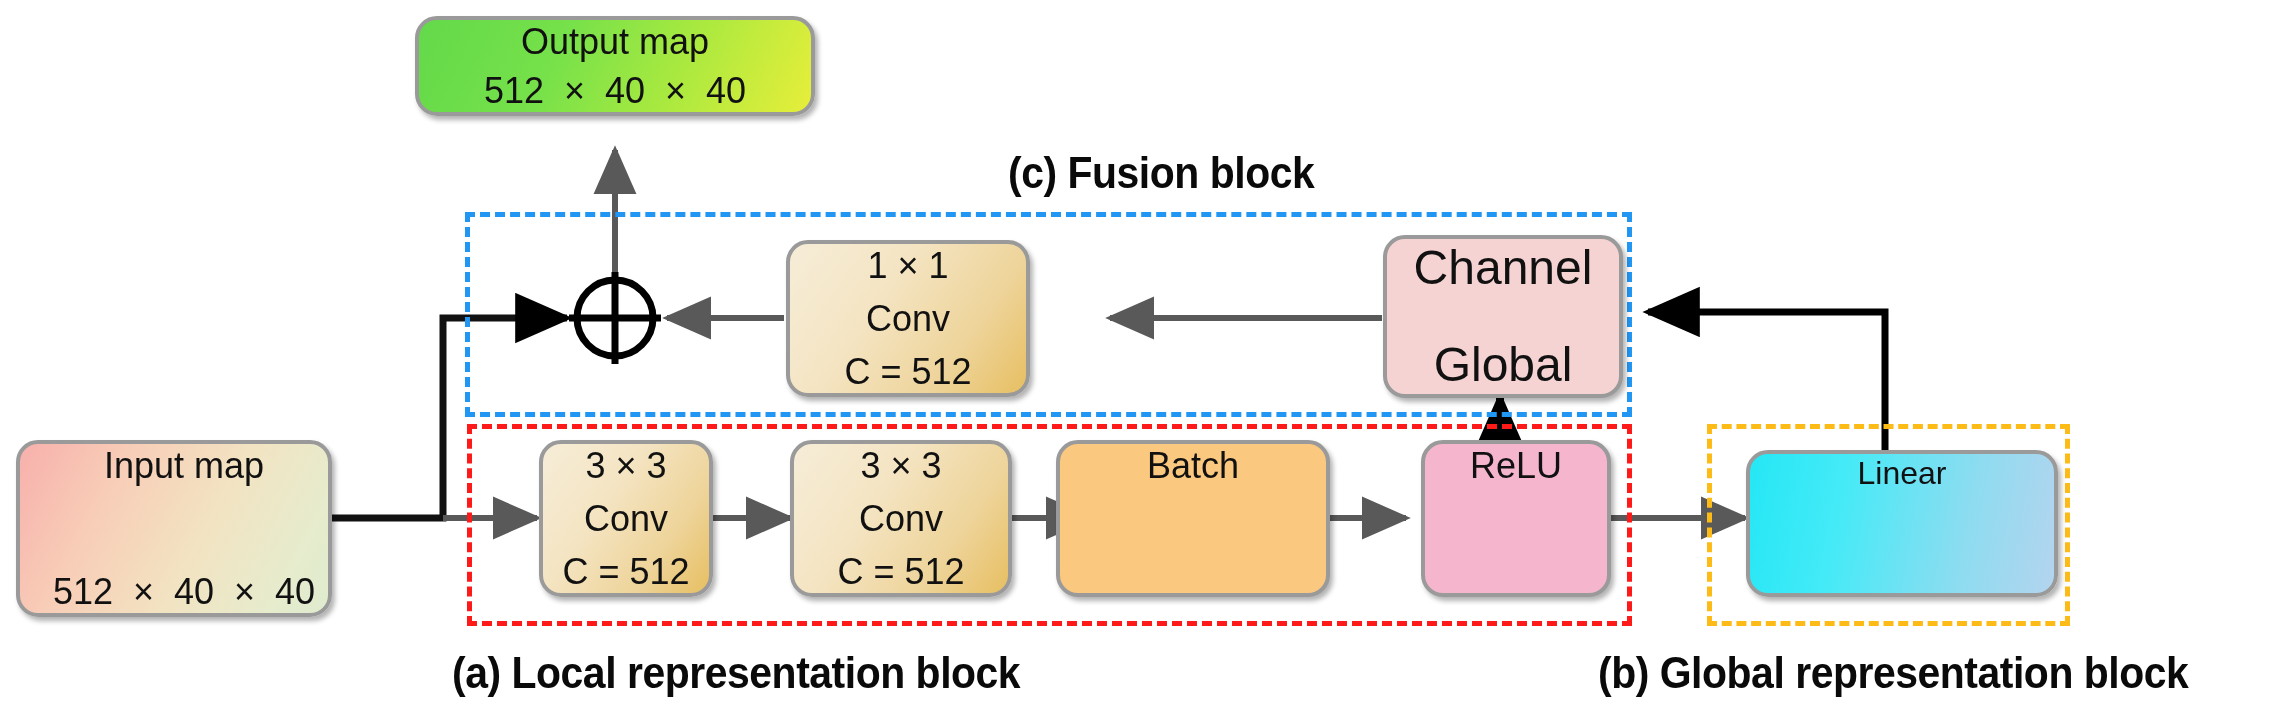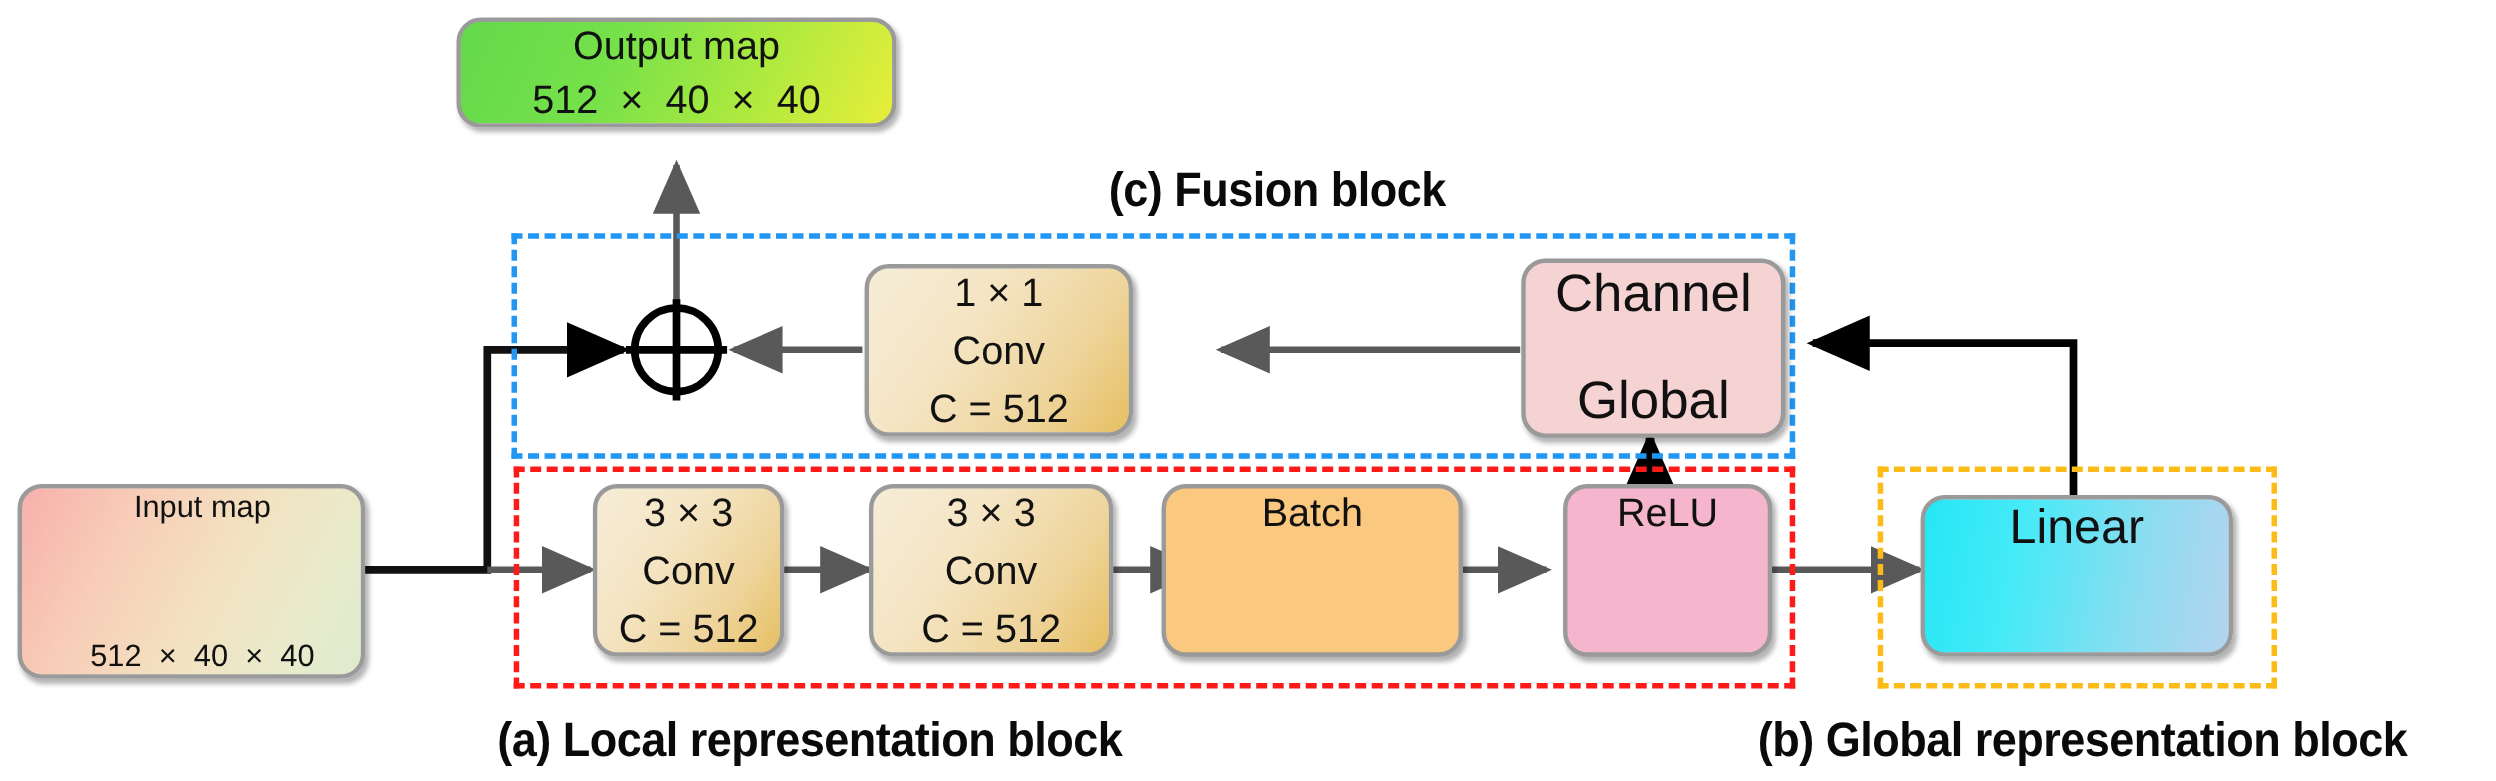--- a/index.html
+++ b/index.html
@@ -118,21 +118,21 @@
       <line x1="615" y1="272" x2="615" y2="364" stroke="#000000" stroke-width="7"></line>
       <line x1="569" y1="318" x2="661" y2="318" stroke="#000000" stroke-width="7"></line>
     </g>
   </svg>
 
   <div class="node n-output" style="left:415px;top:16px;width:400px;height:100px;font-size:36px;">
     <span class="ln">Output map</span>
     <span class="ln">512  ×  40  ×  40</span>
   </div>
 
-  <div class="node n-input" style="left:16px;top:440px;width:316px;height:177px;font-size:28px;padding-left:20px;">
+  <div class="node n-input" style="left:16px;top:440px;width:316px;height:177px;font-size:36px;padding-left:20px;">
     <span class="ln">Input map</span>
     <span class="ln">512  ×  40  ×  40</span>
   </div>
 
   <div class="node n-conv" style="left:786px;top:240px;width:244px;height:157px;font-size:36px;">
     <span class="ln">1 × 1</span>
     <span class="ln">Conv</span>
     <span class="ln">C = 512</span>
   </div>
 
@@ -154,21 +154,21 @@
   </div>
 
   <div class="node n-bn" style="left:1056px;top:440px;width:274px;height:157px;font-size:36px;gap:12px;">
     <span class="ln">Batch</span>
   </div>
 
   <div class="node n-relu" style="left:1408px;top:440px;width:190px;height:157px;font-size:36px;margin-left:13px;">
     <span class="ln">ReLU</span>
   </div>
 
-  <div class="node n-transformer" style="left:1746px;top:450px;width:284px;height:147px;font-size:44px;">
+  <div class="node n-transformer" style="left:1746px;top:450px;width:312px;height:147px;font-size:32px;">
     <span class="ln">Linear</span>
   </div>
 
   <div class="caption" style="left:1008px;top:148px;font-size:44px;">(c) Fusion block</div>
 
   <div class="caption" style="left:452px;top:648px;font-size:44px;">(a) Local representation block</div>
 
   <div class="caption" style="left:1598px;top:648px;font-size:44px;">(b) Global representation block</div>
 
 </div>

